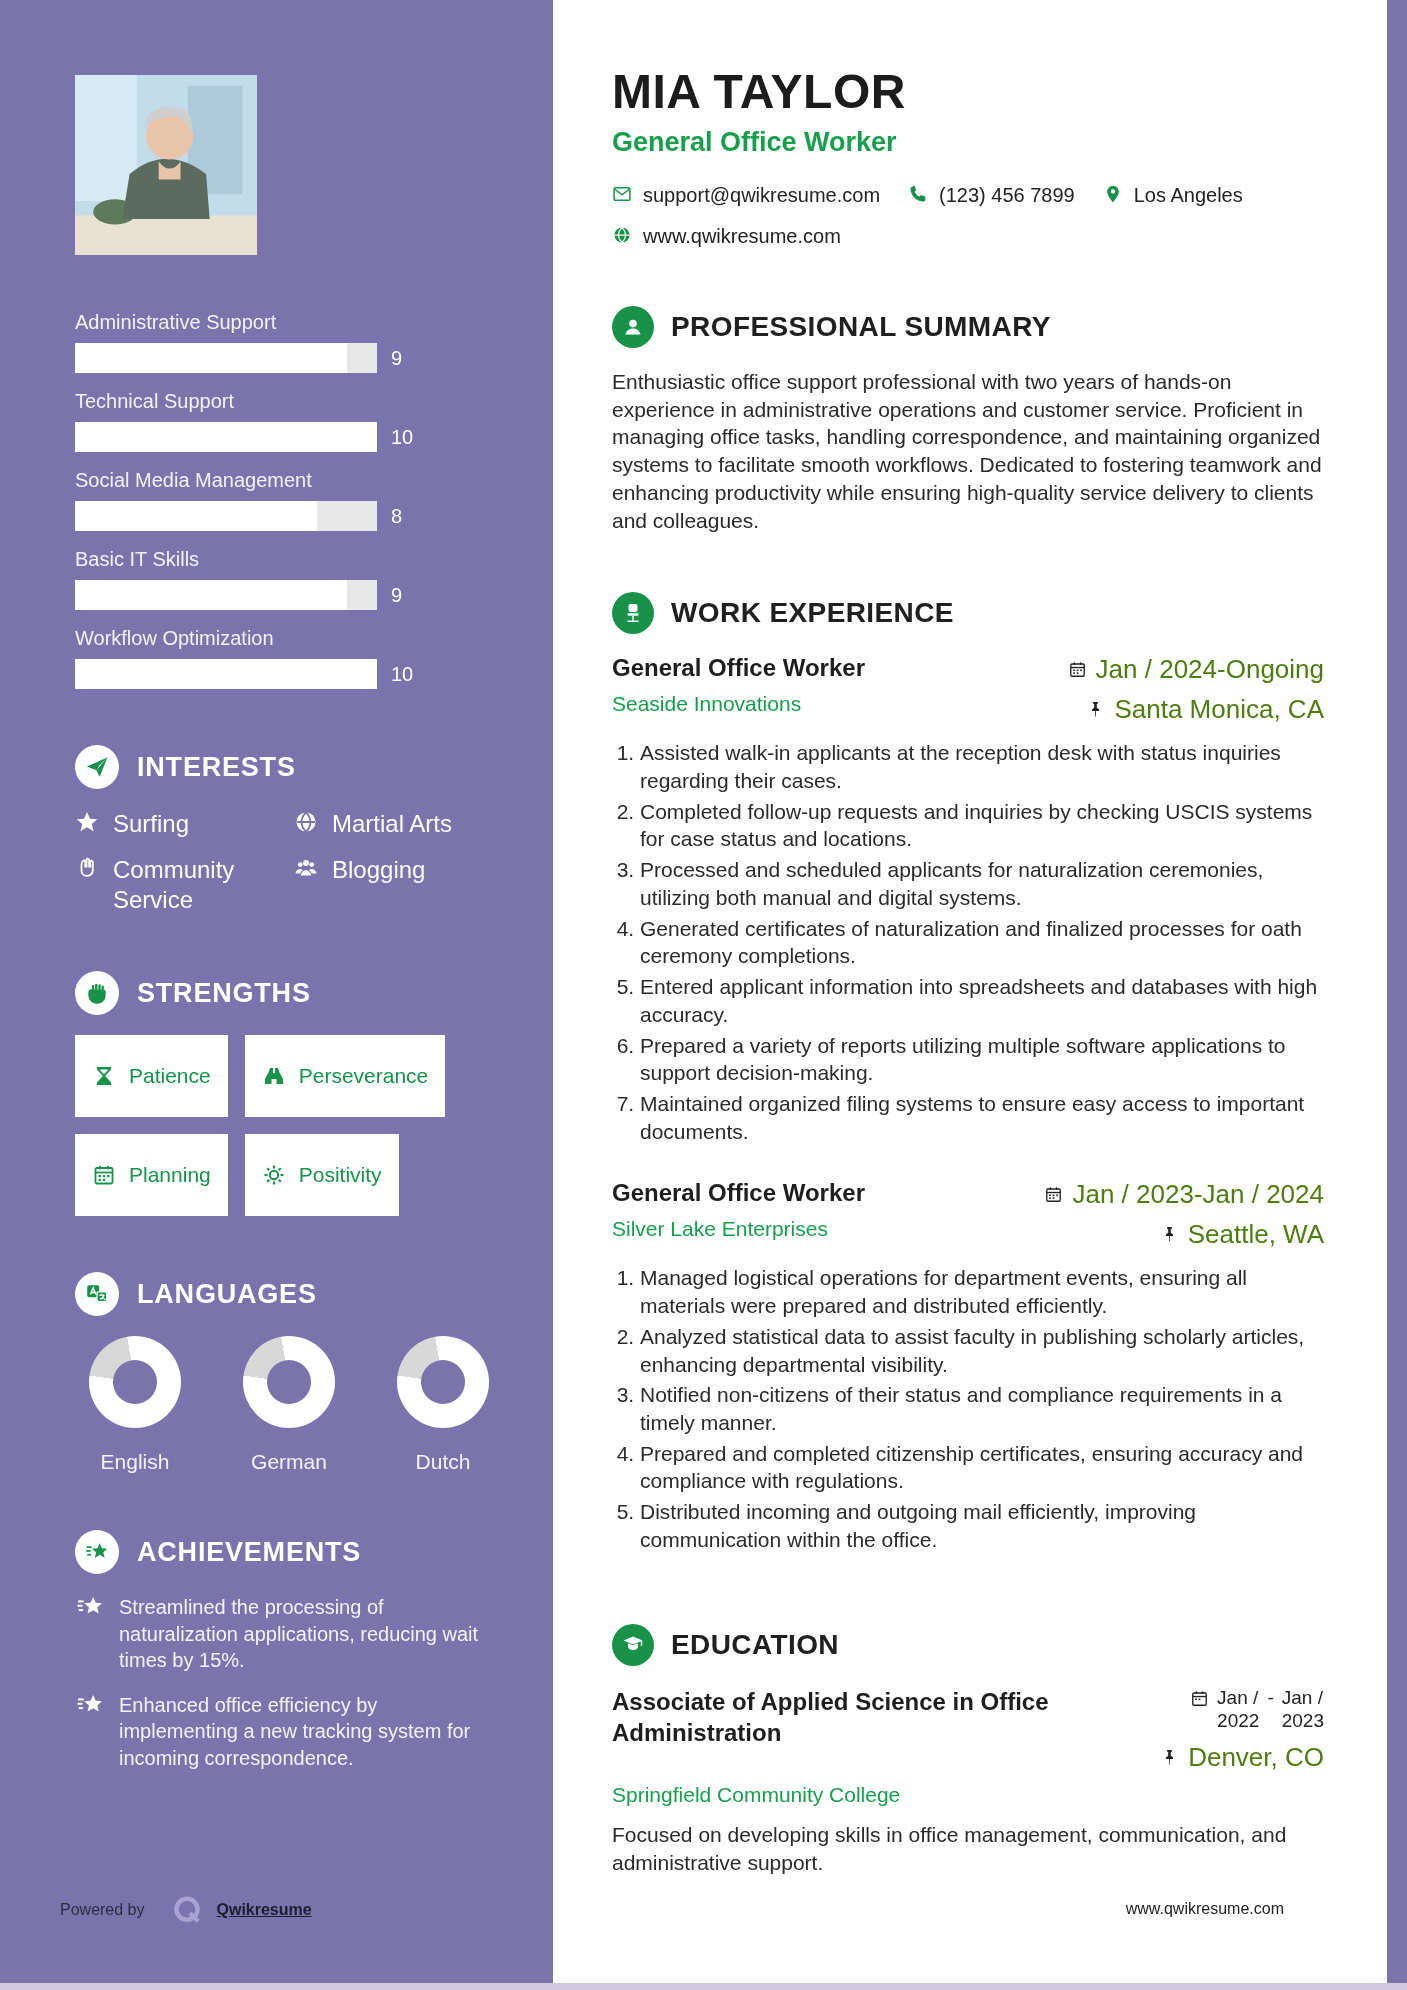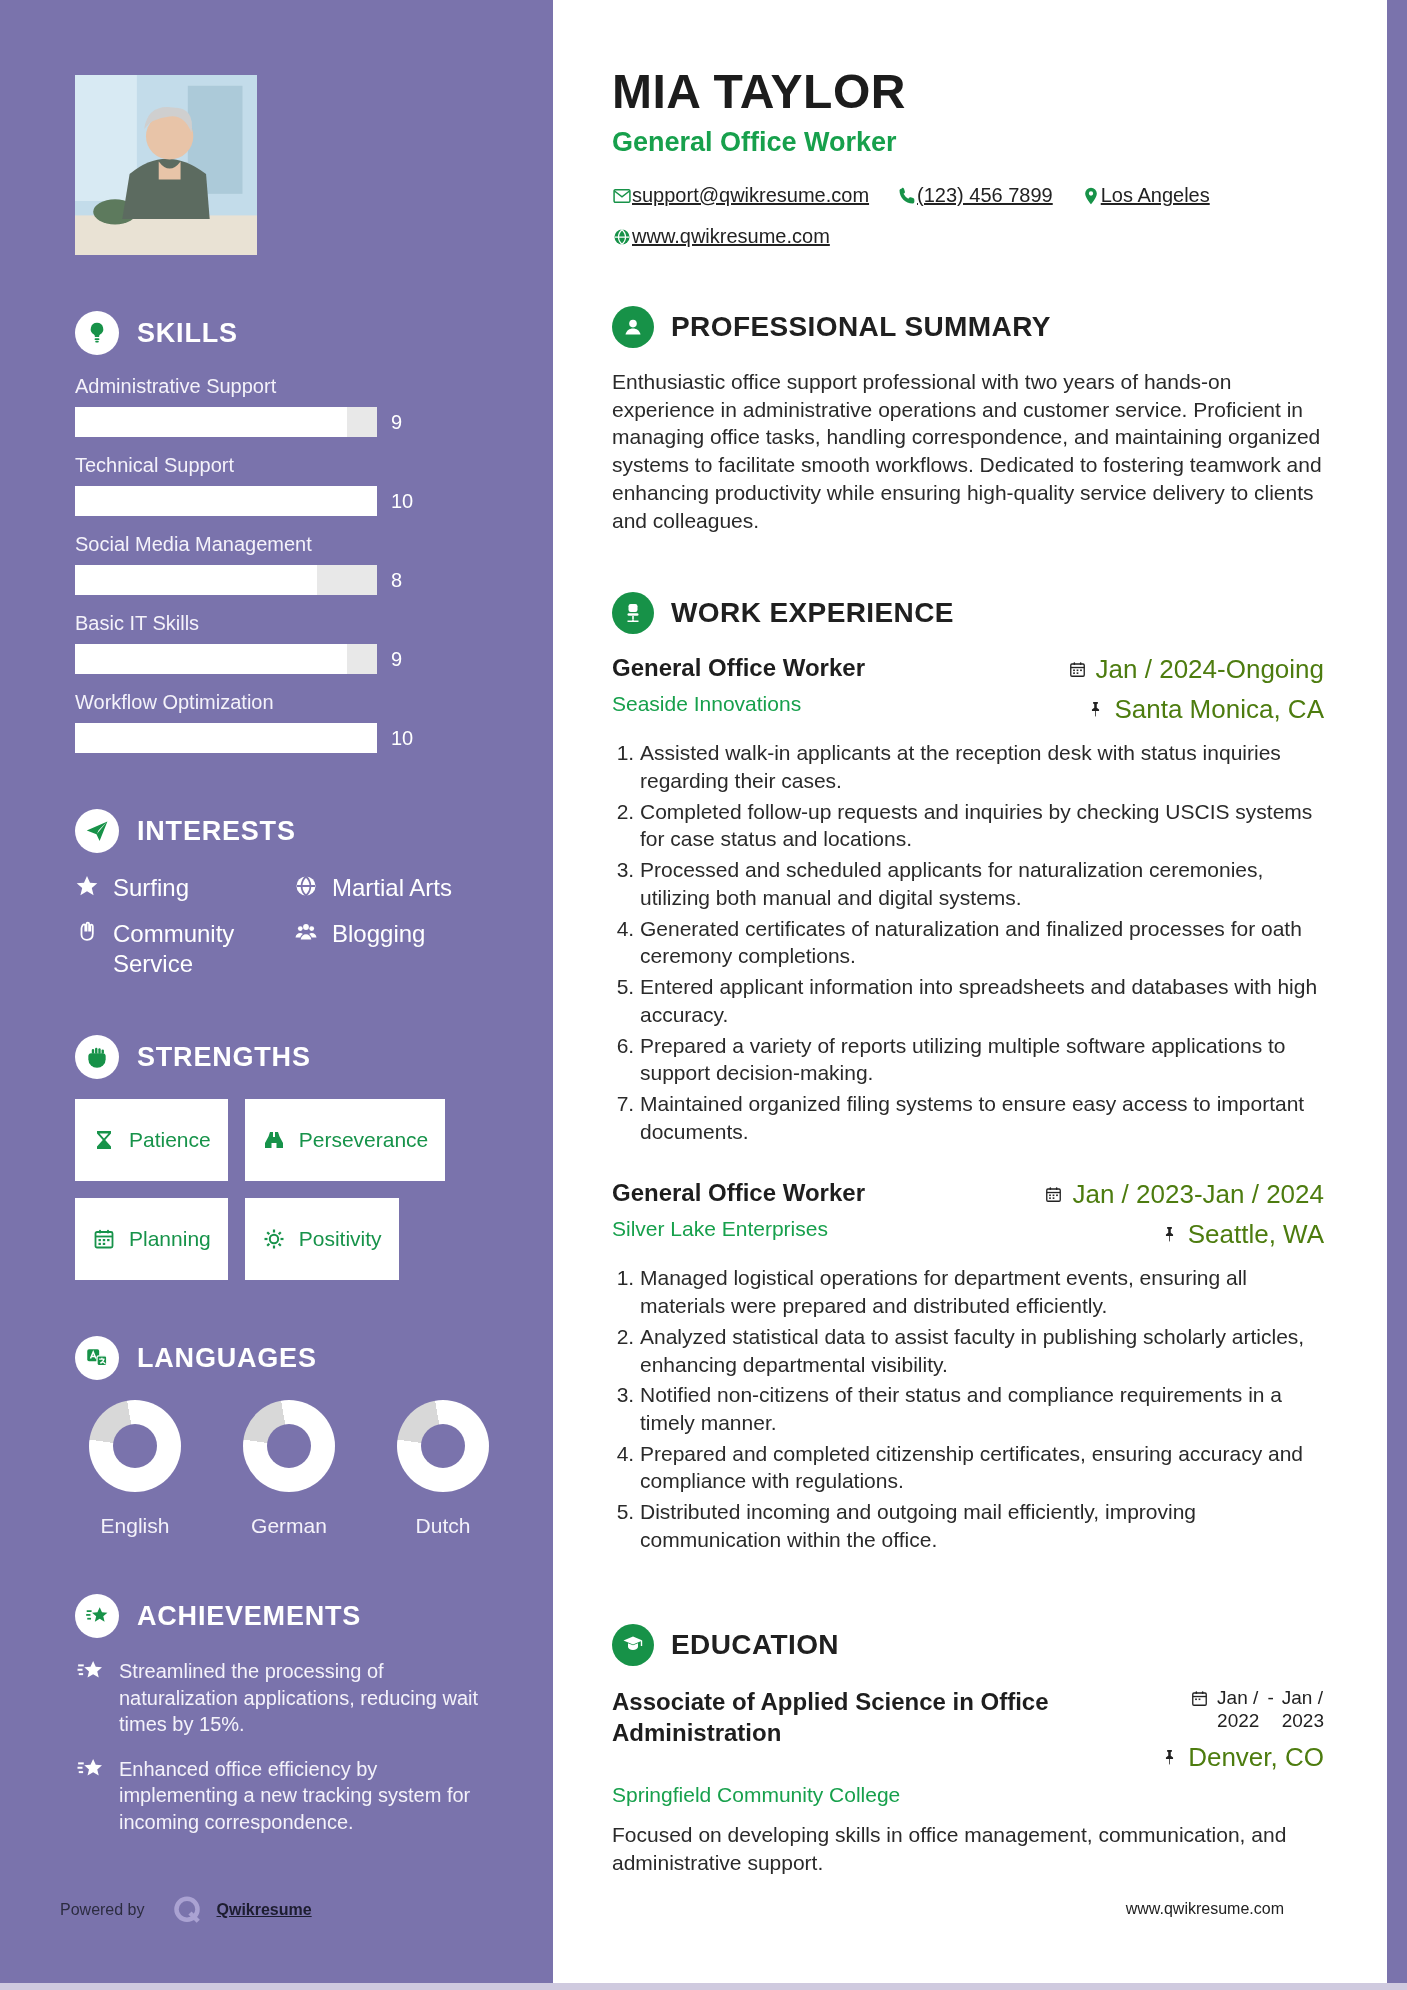--- a/index.html
+++ b/index.html
@@ -48,21 +48,21 @@
   .brand{font-size:16px;color:#1d1d30;text-decoration:underline;font-weight:bold;}
 
   .bottom-strip{position:absolute;left:0;bottom:0;width:1407px;height:7px;background:#cfcadf;}
   .right-strip{position:absolute;right:0;top:0;width:20px;height:1990px;background:#7a73ac;}
 
   
   .main{position:absolute;left:553px;top:0;width:854px;height:1990px;box-sizing:border-box;padding:64px 103px 0 59px;}
   .name{font-size:48px;font-weight:800;color:#1c1c1c;letter-spacing:.5px;}
   .job-title{font-size:27px;color:#17a04c;font-weight:bold;margin-top:8px;}
   .contact{display:flex;flex-wrap:wrap;margin-top:26px;row-gap:18px;}
-  .c-item{display:flex;align-items:center;font-size:20px;color:#222222;margin-right:28px;text-decoration:underline;}
+  .c-item{display:flex;align-items:flex-start;gap:11px;font-size:20px;color:#222222;margin-right:28px;}
   .c-item svg{width:20px;height:20px;}
 
   .section{margin-top:58px;}
   .sec-head{display:flex;align-items:center;gap:17px;margin-bottom:20px;}
   .sec-head .gcirc{width:42px;height:42px;border-radius:50%;background:#179248;display:flex;align-items:center;justify-content:center;flex:0 0 42px;}
   .sec-head .gcirc svg{width:24px;height:24px;}
   .sec-title{font-size:28px;font-weight:bold;color:#202020;letter-spacing:.4px;}
   .para{font-size:21px;line-height:1.32;color:#2a2a2a;width:712px;}
 
   .job{margin-bottom:34px;}
@@ -97,30 +97,20 @@
         <rect x="0" y="78" width="100" height="22" fill="#e9e2d4"></rect>
         <ellipse cx="22" cy="76" rx="12" ry="7" fill="#5d7a5d"></ellipse>
         <path d="M30 55 Q50 38 72 55 L74 80 L26 80 Z" fill="#5c6b60"></path>
         <circle cx="52" cy="34" r="13" fill="#e8c4a8"></circle>
         <path d="M38 30 Q40 16 54 18 Q66 18 64 32 Q60 22 52 23 Q42 24 38 30 Z" fill="#cfcfcf"></path>
         <path d="M46 48 Q52 56 58 48 L58 58 L46 58 Z" fill="#e8c4a8"></path>
       </svg>
     </div>
 
     <div class="side-section">
-      <div class="side-head">
-        <span class="circ">
-          <svg viewBox="0 0 24 24" fill="#179248">
-              <path d="M12 2.6a5.7 5.7 0 0 0-2.8 10.7c.4.3.8.9.8 1.4v1h4v-1c0-.5.4-1.1.8-1.4A5.7 5.7 0 0 0 12 2.6z"></path>
-              <rect x="9.8" y="16.8" width="4.4" height="1.7" rx=".8"></rect>
-              <rect x="10.4" y="19.2" width="3.2" height="1.5" rx=".7"></rect>
-            </svg>
-        </span>
-        <span class="side-title">SKILLS</span>
-      </div>
 
       <div class="skill">
         <div class="skill-label">Administrative Support</div>
         <div class="bar-row">
             <div class="bar-track">
               <div class="bar-fill" style="width: 90%;"></div>
             </div>
             <span class="bar-val">9</span>
           </div>
       </div>

